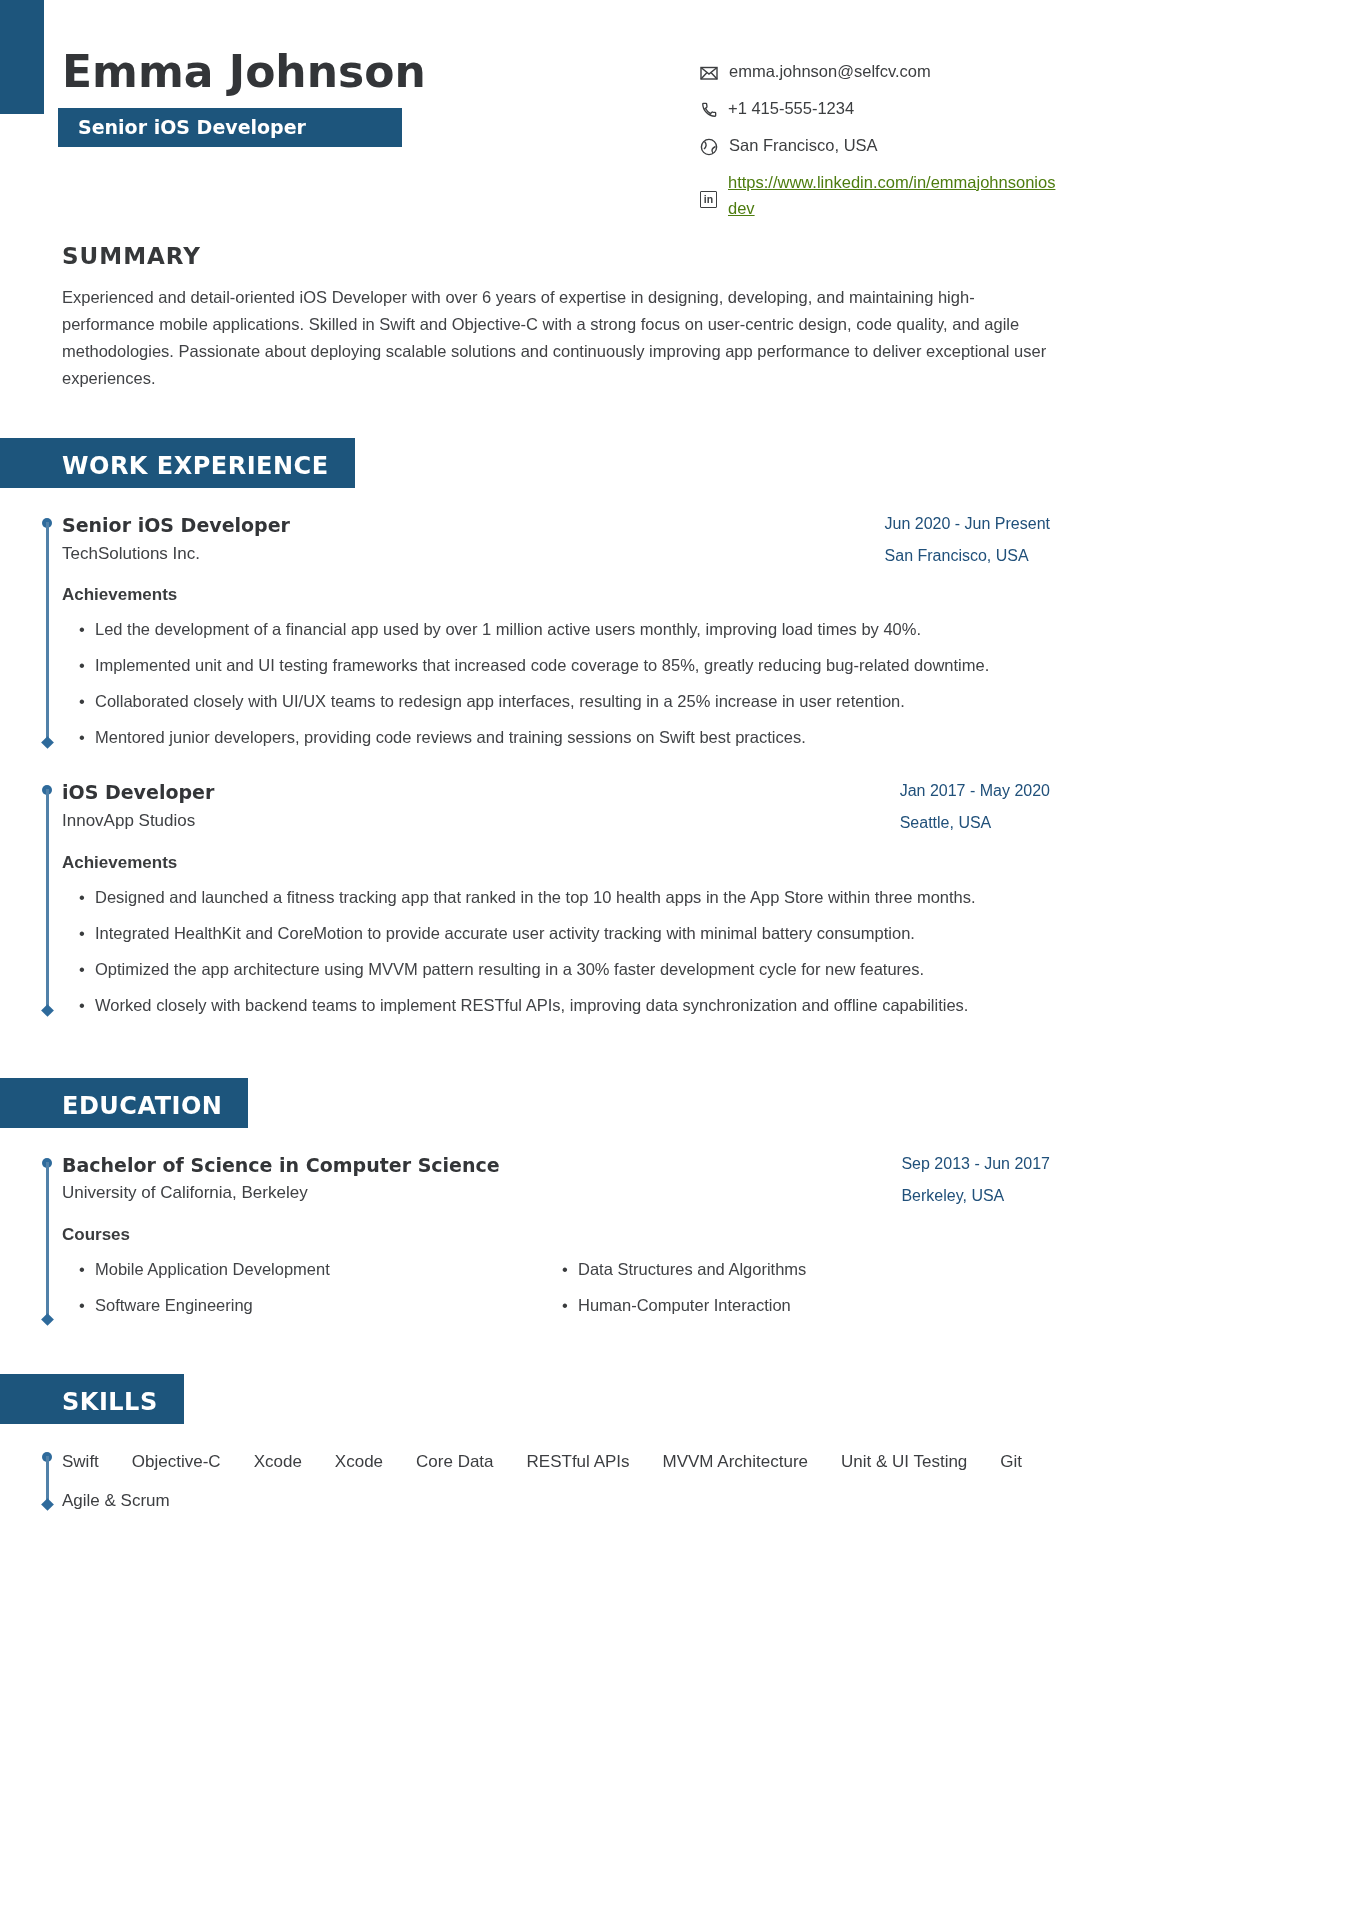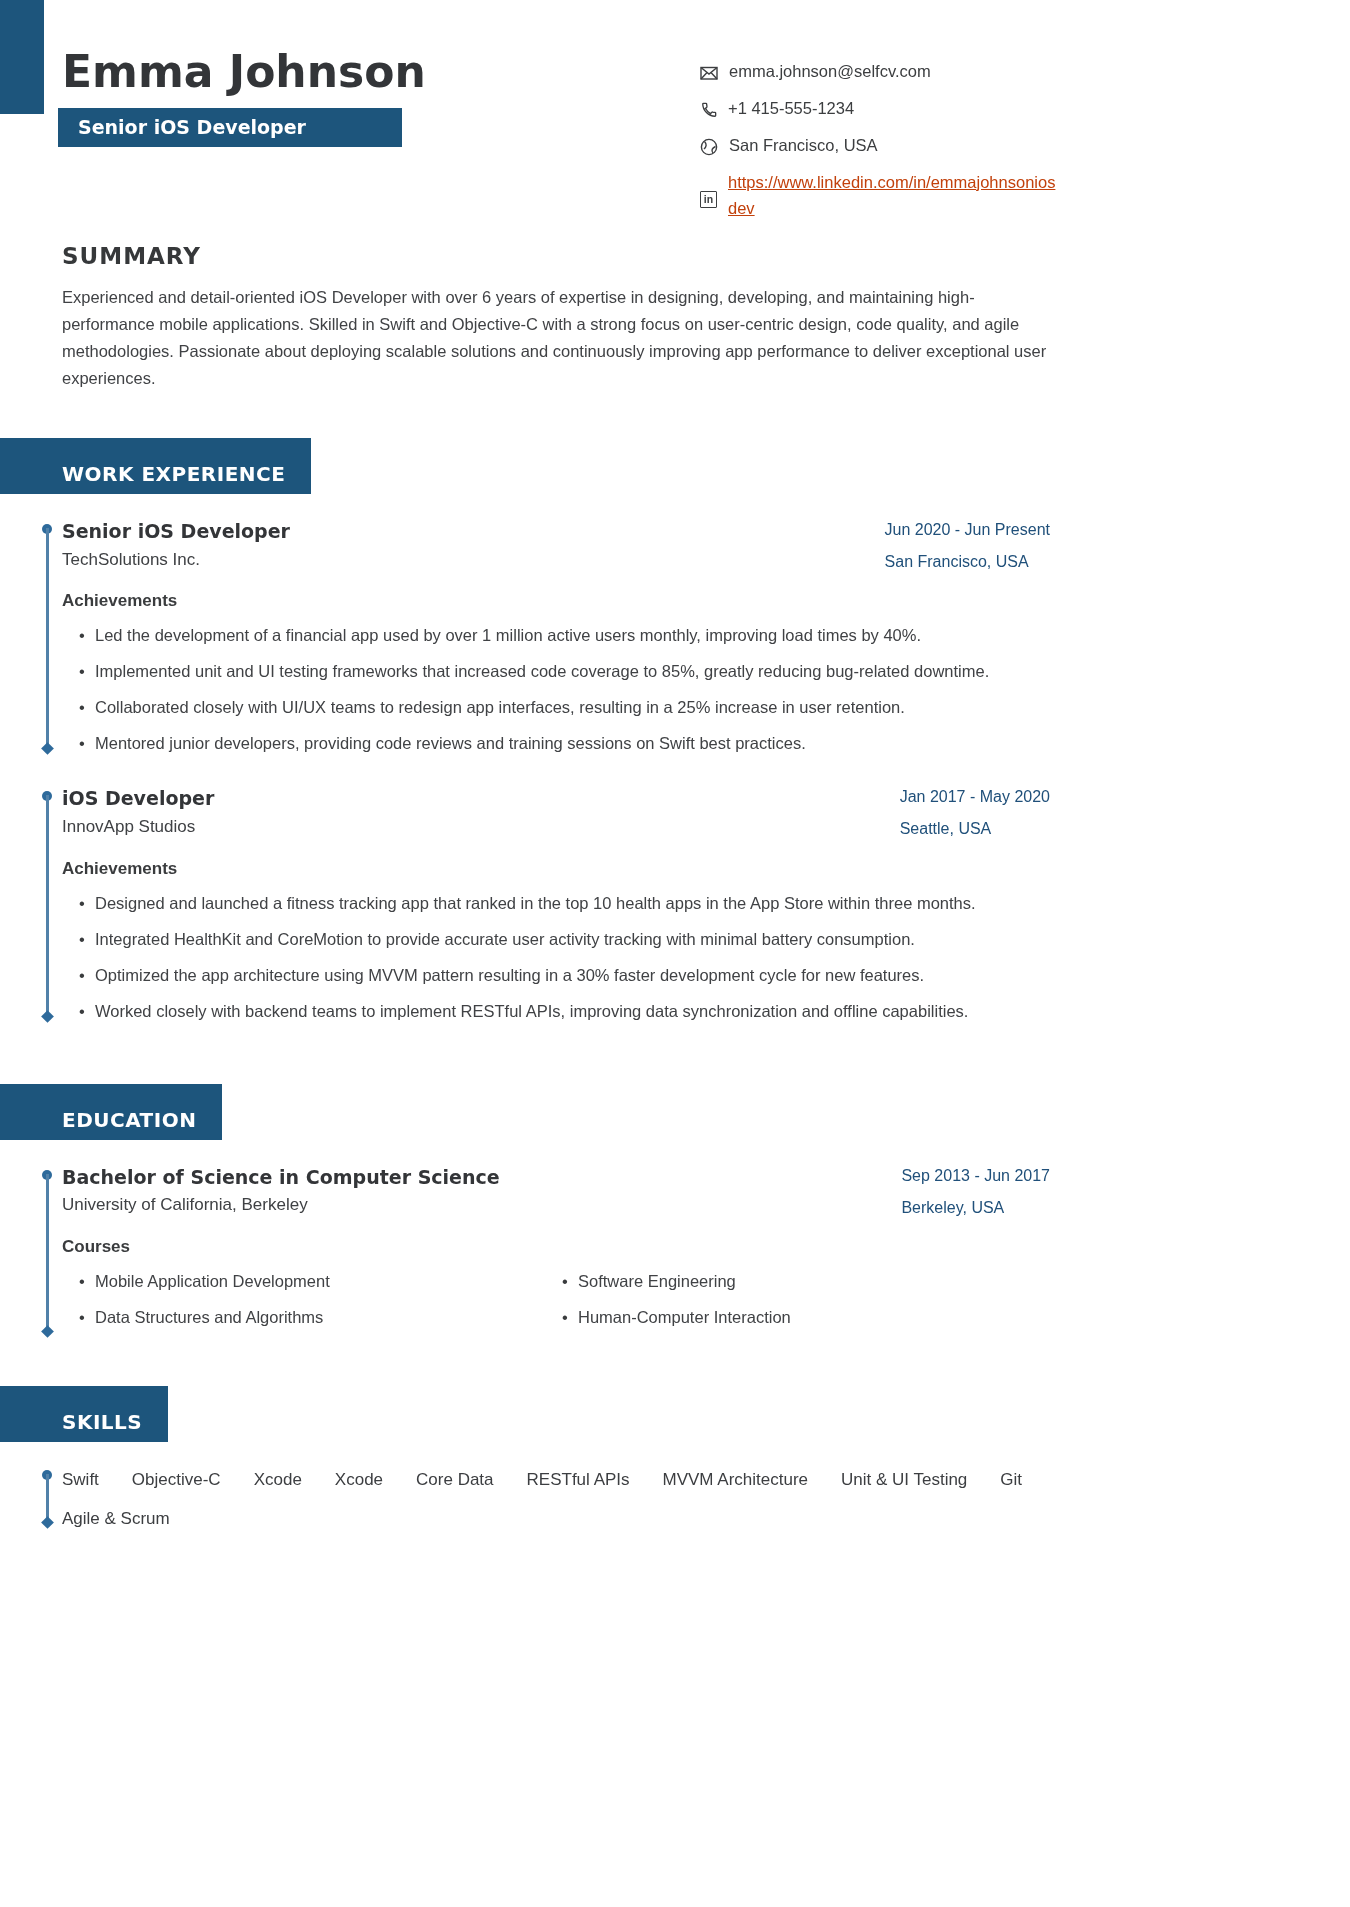--- a/index.html
+++ b/index.html
@@ -42,41 +42,41 @@
     font-size:16.5px; line-height:26px; color:#3c3e40;
   }
   .cicon { flex:0 0 auto; margin-top:4px; }
   .cicon svg { display:block; }
   .in-box {
     display:inline-block; width:17px; height:17px;
     border:1.6px solid #3c3e40; border-radius:1px;
     font-size:10.5px; font-weight:bold; color:#3c3e40;
     text-align:center; line-height:14px;
   }
-  .link { color:#c2410c; text-decoration:underline; word-break:break-all; }
+  .link { color:#4d7c0f; text-decoration:underline; word-break:break-all; }
   
   .summary { margin-top:96px; }
   .summary-heading {
     margin:0 0 15px 62px;
     font-family:"DejaVu Sans", sans-serif;
     font-size:23px; font-weight:bold; letter-spacing:1px;
     color:#36383a;
   }
   .summary-text {
     margin:0 0 0 62px; width:988px;
     font-size:16.5px; line-height:27px; color:#404245;
   }
   
   .banner {
     display:inline-block;
     margin-top:46px;
     background:#1d557c; color:#ffffff;
     font-family:"DejaVu Sans", sans-serif;
-    font-size:20px; font-weight:bold; letter-spacing:0.5px;
-    padding:24px 26px 8px 62px;
+    font-size:24px; font-weight:bold; letter-spacing:0.5px;
+    padding:14px 26px 8px 62px;
   }
   
   .entry { position:relative; margin-top:26px; padding-left:62px; }
   .timeline { position:absolute; left:42px; top:4px; bottom:4px; width:11px; }
   .tl-line {
     position:absolute; left:4px; top:4px; bottom:4px; width:2.5px;
     background:#5181a9;
   }
   .tl-dot {
     position:absolute; left:0; top:0;
@@ -246,22 +246,22 @@
         <div class="entry-sub">University of California, Berkeley</div>
       </div>
       <div class="entry-right">
         <div class="entry-dates">Sep 2013 - Jun 2017</div>
         <div class="entry-loc">Berkeley, USA</div>
       </div>
     </div>
     <div class="sub-label">Courses</div>
     <ul class="bullets courses-grid">
       <li>Mobile Application Development</li>
+      <li>Data Structures and Algorithms</li>
       <li>Software Engineering</li>
-      <li>Data Structures and Algorithms</li>
       <li>Human-Computer Interaction</li>
     </ul>
   </section>
 
   
   <div class="banner" style="margin-top:46px;">SKILLS</div>
 
   <section class="entry skills-entry">
     <div class="timeline">
       <span class="tl-dot"></span>

